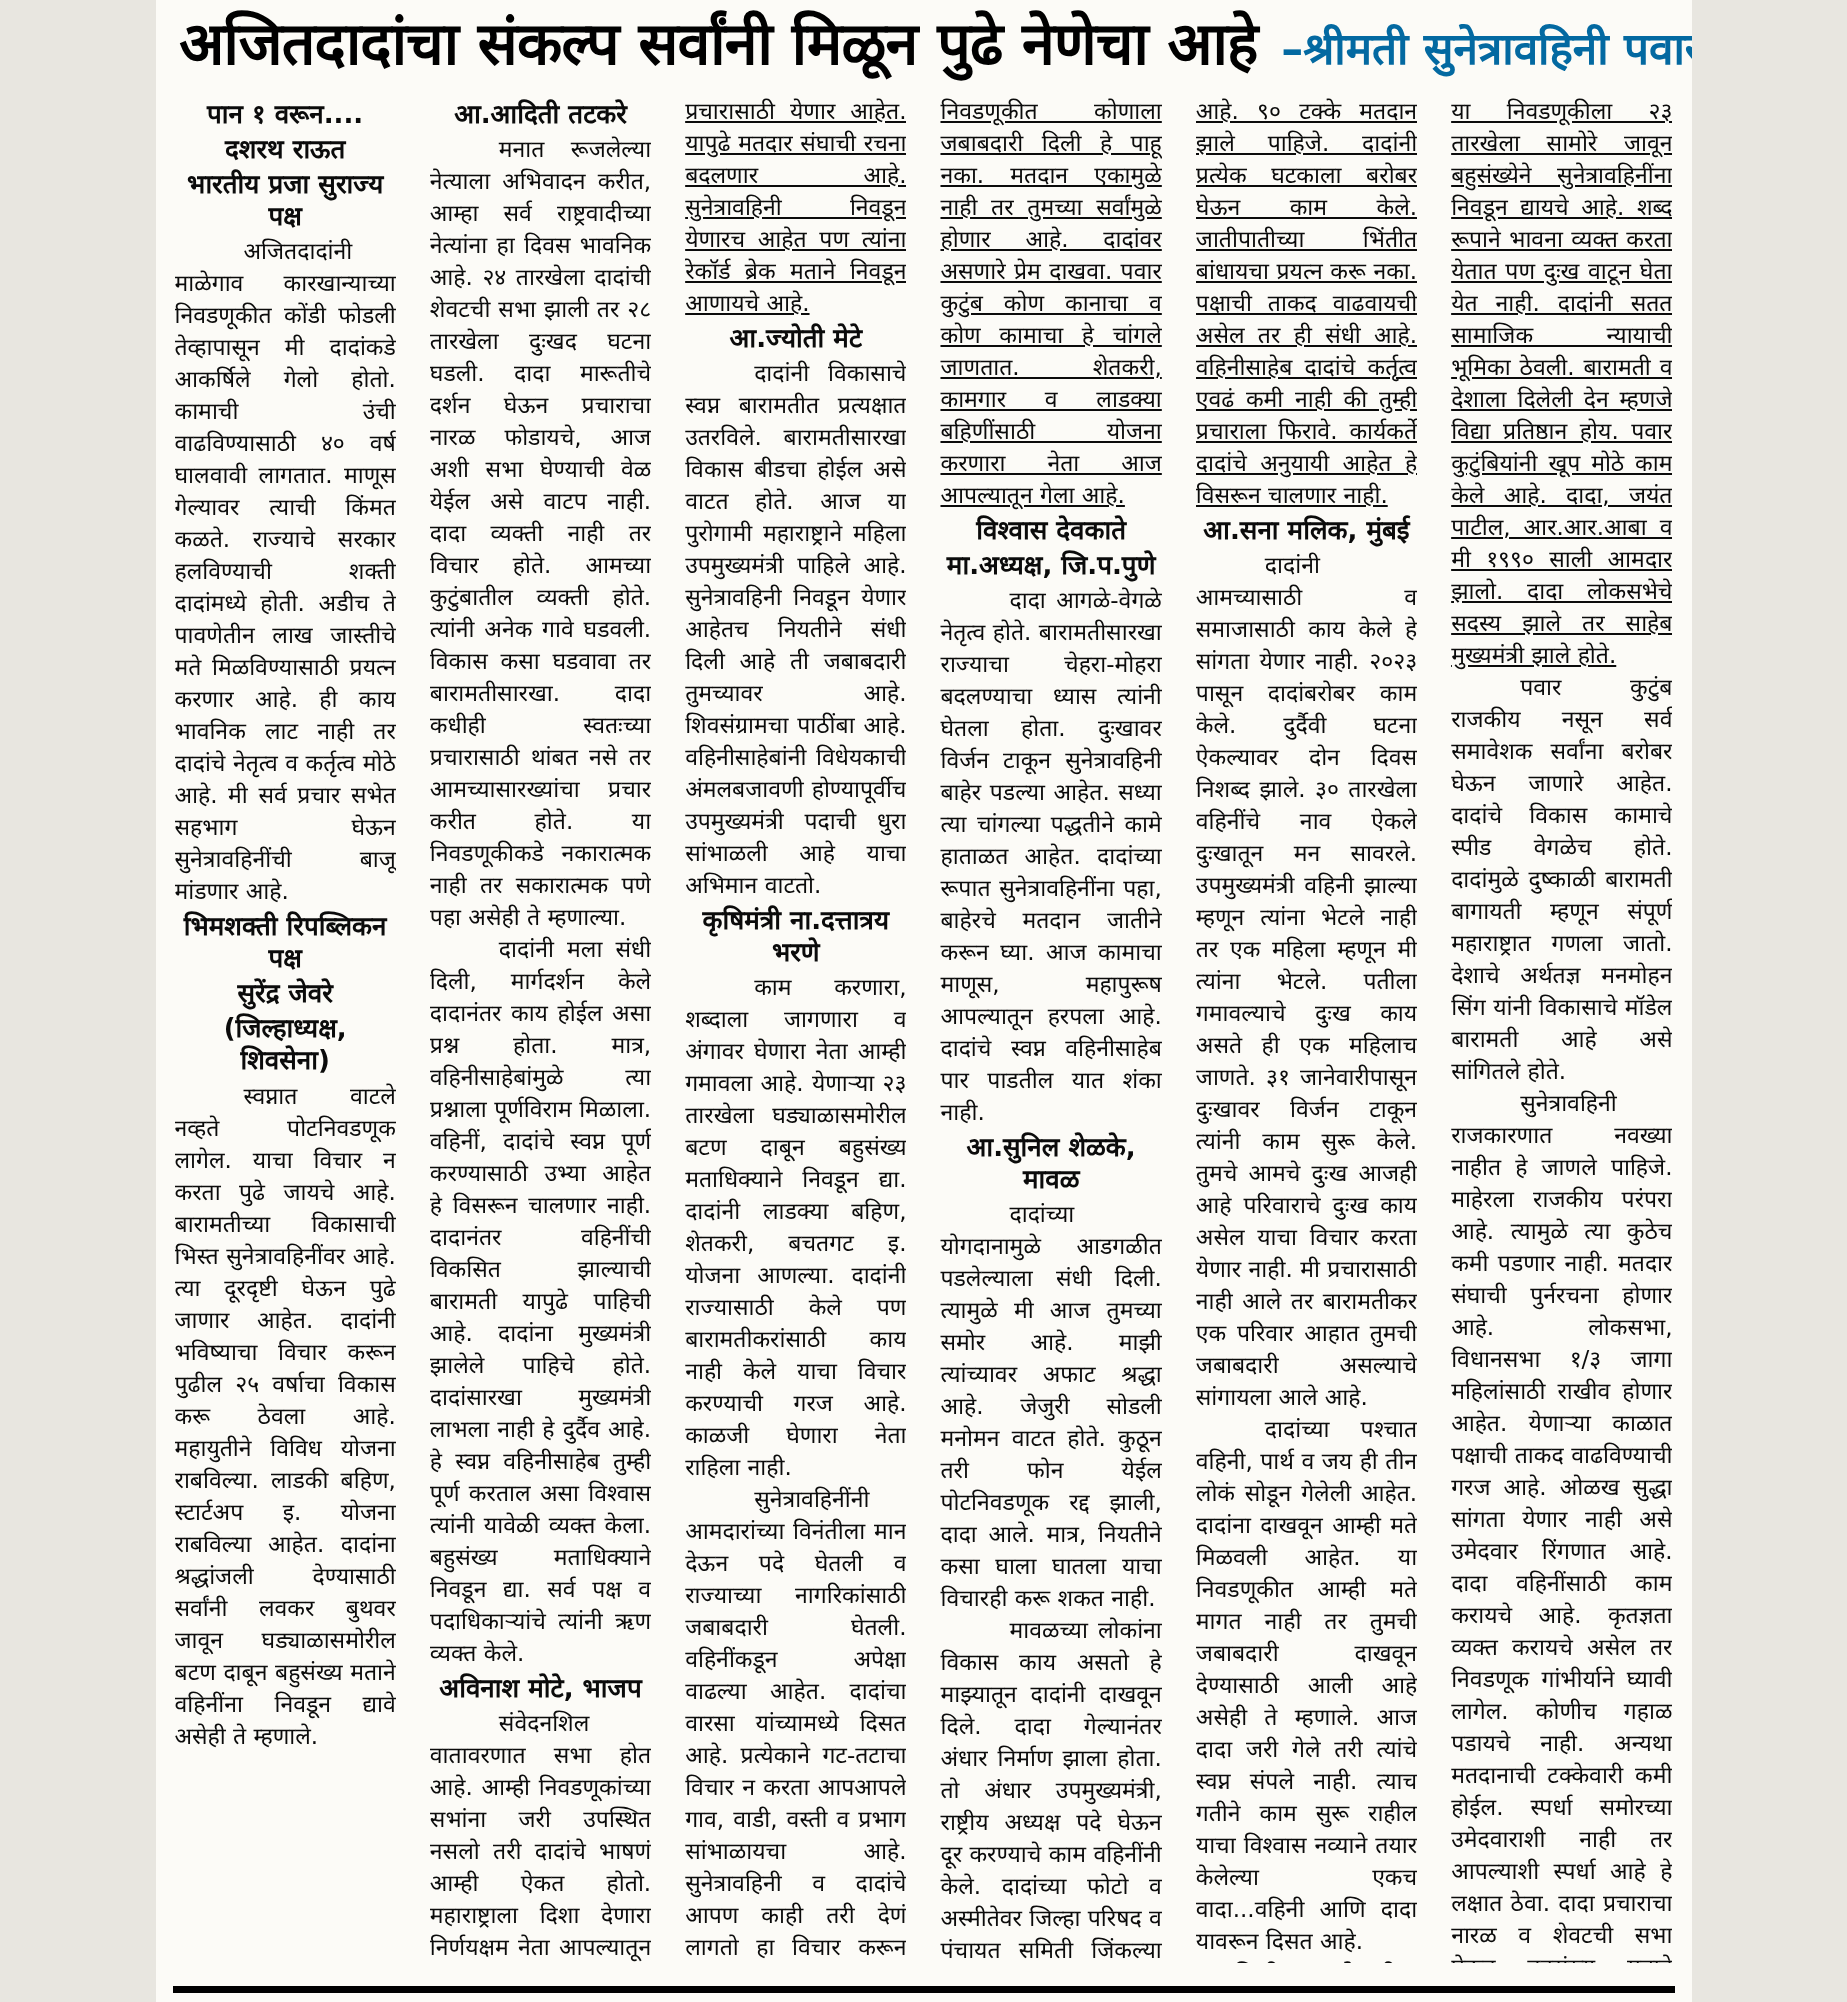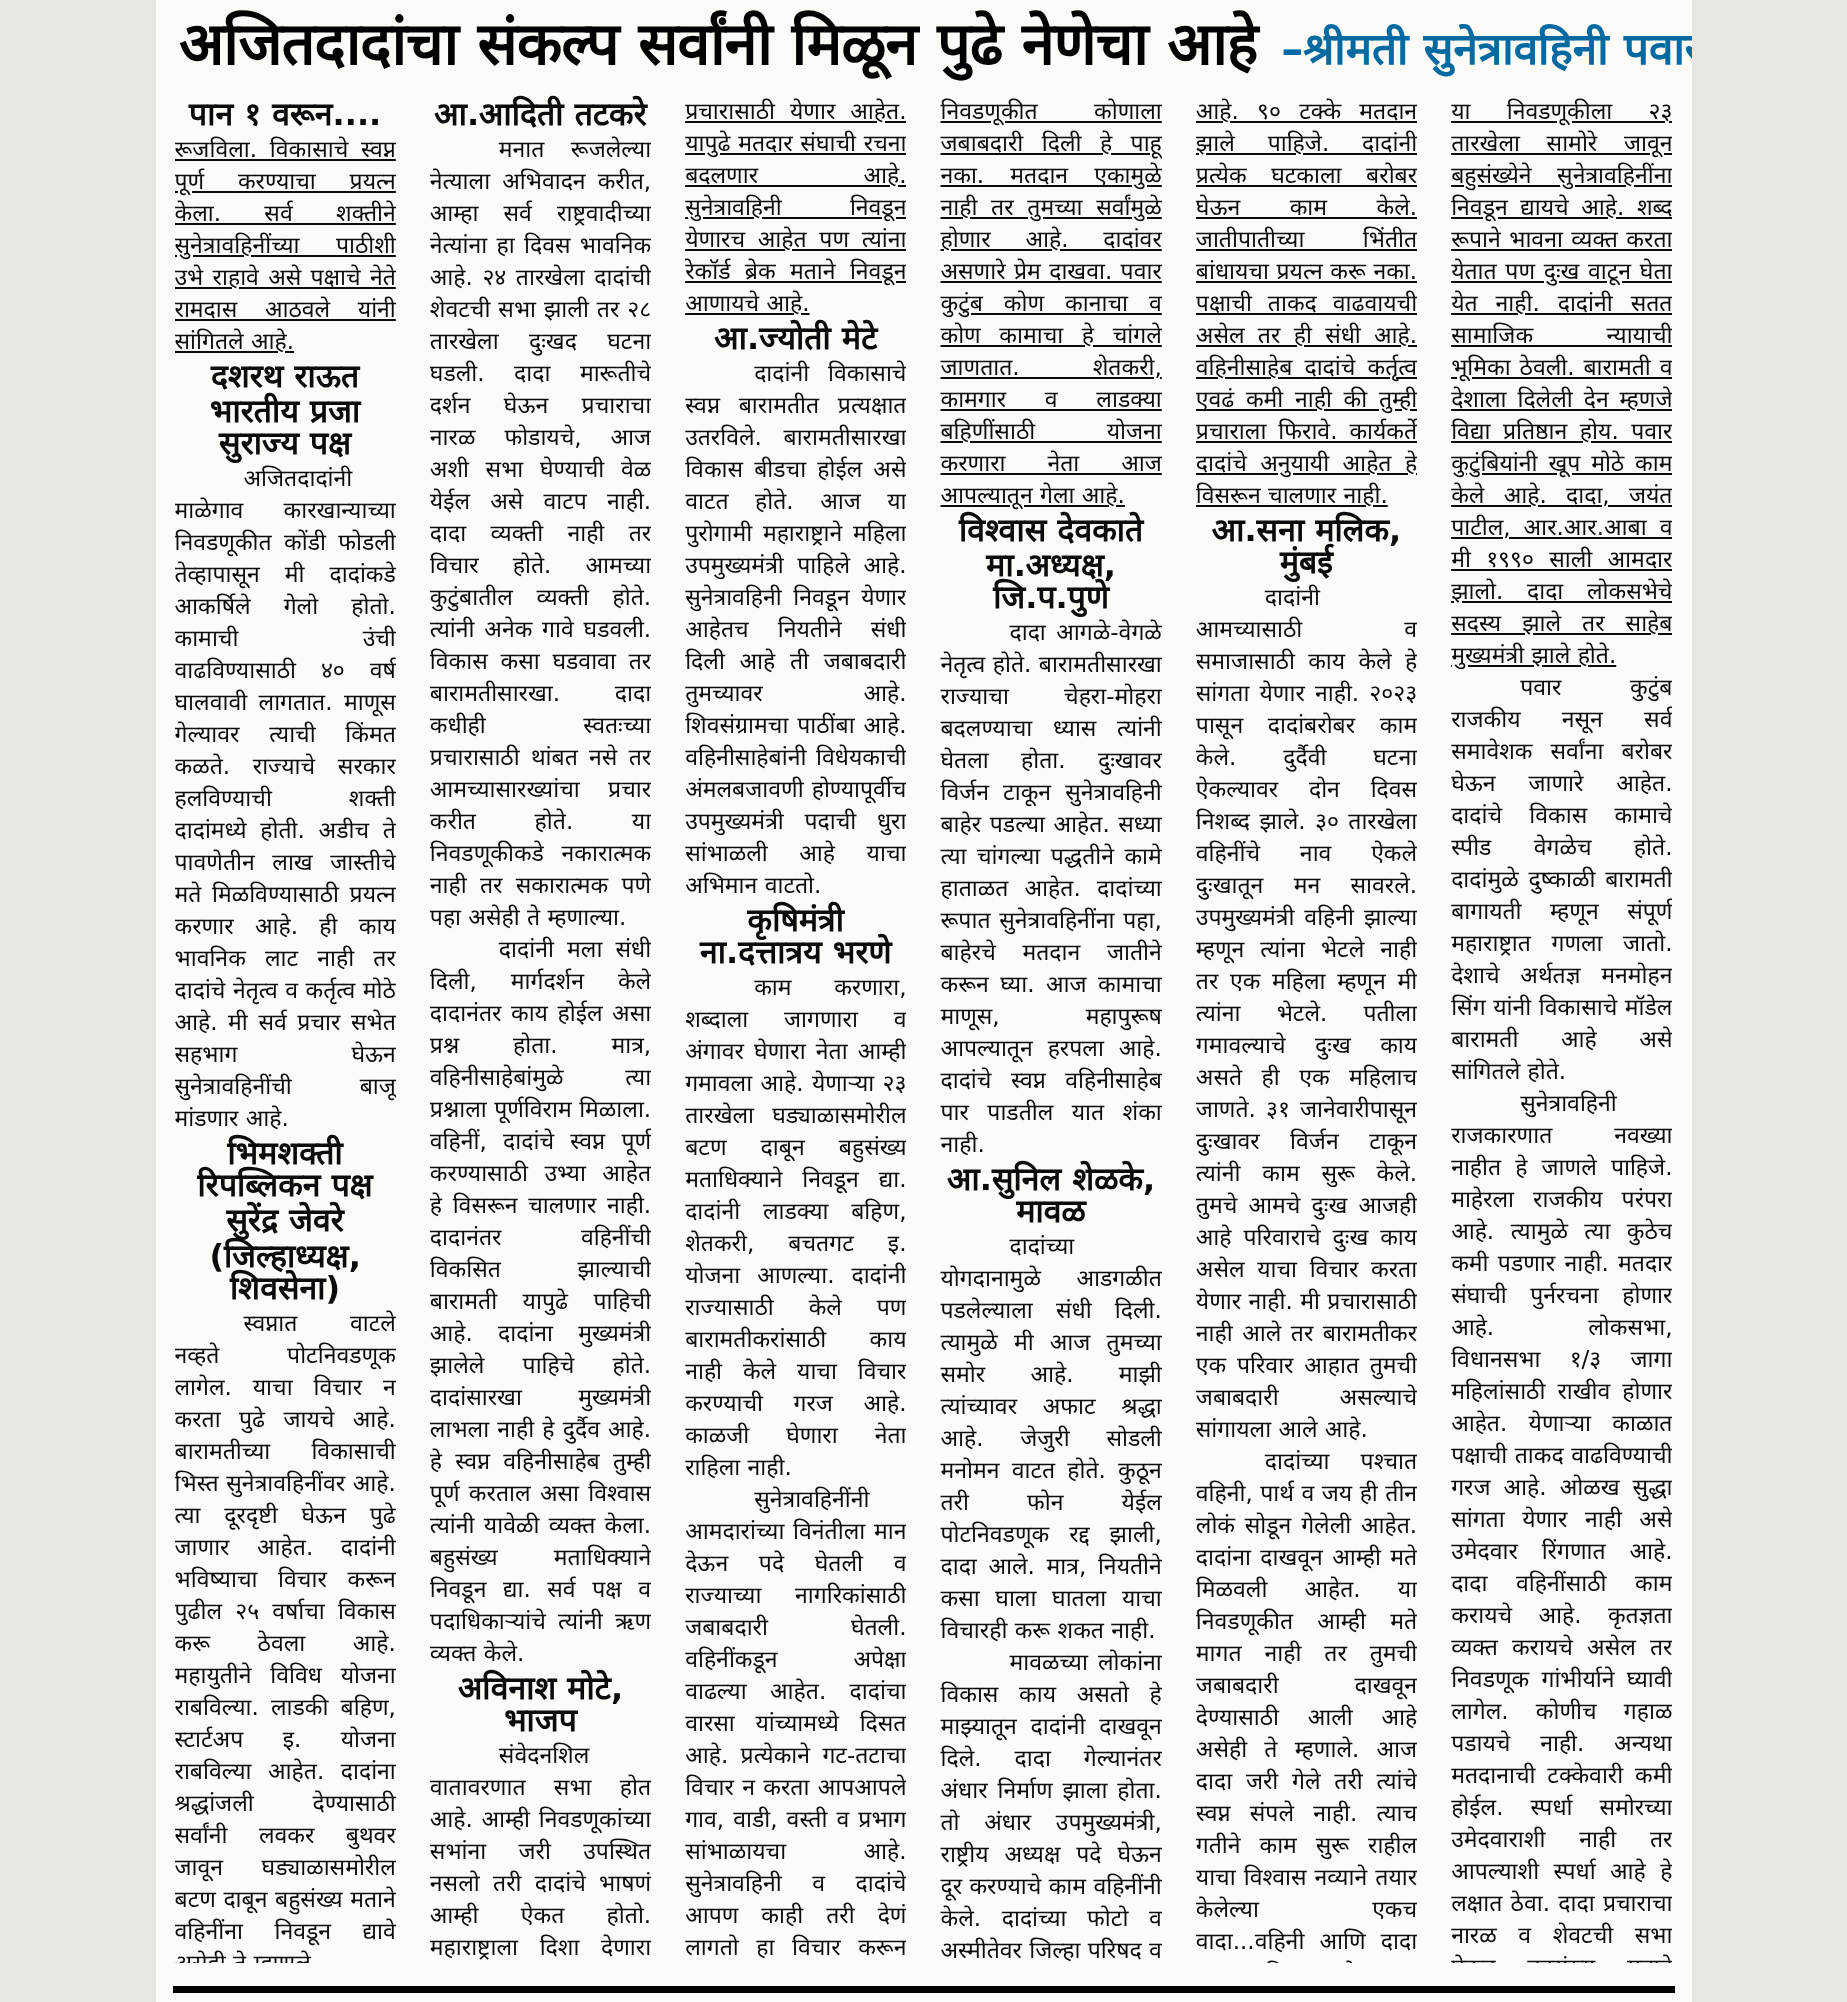--- a/index.html
+++ b/index.html
@@ -53,21 +53,21 @@
     text-align:justify;
   }
   .col p{
     margin:0;
     text-indent:3em;
     word-break:break-word;
   }
   .col p.cont{ text-indent:0;text-decoration:underline; }
   .col h3{
     margin:3.1px 0 3.1px 0;
-    font-size:32px;
+    font-size:26px;
     line-height:32px;
     text-align:center;
     font-weight:800;
     text-indent:0;
   }
   .bottom-rule{
     position:absolute;
     left:17px;
     right:17px;
     bottom:9.4px;
@@ -79,21 +79,20 @@
 <body>
 
 <div class="page">
   <div class="masthead">
     <div class="headline">अजितदादांचा संकल्प सर्वांनी मिळून पुढे नेणेचा आहे</div>
     <div class="attribution">–श्रीमती सुनेत्रावहिनी पवार</div>
   </div>
   <div class="columns" id="columns">
       <div class="col">
         <h3>पान १ वरून....</h3>
-        <p class="cont">रूजविला. विकासाचे स्वप्न पूर्ण करण्याचा प्रयत्न केला. सर्व शक्तीने सुनेत्रावहिनींच्या पाठीशी उभे राहावे असे पक्षाचे नेते रामदास आठवले यांनी सांगितले आहे.</p>
         <h3>दशरथ राऊत</h3>
         <h3>भारतीय प्रजा सुराज्य पक्ष</h3>
         <p>अजितदादांनी माळेगाव कारखान्याच्या निवडणूकीत कोंडी फोडली तेव्हापासून मी दादांकडे आकर्षिले गेलो होतो. कामाची उंची वाढविण्यासाठी ४० वर्ष घालवावी लागतात. माणूस गेल्यावर त्याची किंमत कळते. राज्याचे सरकार हलविण्याची शक्ती दादांमध्ये होती. अडीच ते पावणेतीन लाख जास्तीचे मते मिळविण्यासाठी प्रयत्न करणार आहे. ही काय भावनिक लाट नाही तर दादांचे नेतृत्व व कर्तृत्व मोठे आहे. मी सर्व प्रचार सभेत सहभाग घेऊन सुनेत्रावहिनींची बाजू मांडणार आहे.</p>
         <h3>भिमशक्ती रिपब्लिकन पक्ष</h3>
         <h3>सुरेंद्र जेवरे</h3>
         <h3>(जिल्हाध्यक्ष, शिवसेना)</h3>
         <p>स्वप्नात वाटले नव्हते पोटनिवडणूक लागेल. याचा विचार न करता पुढे जायचे आहे. बारामतीच्या विकासाची भिस्त सुनेत्रावहिनींवर आहे. त्या दूरदृष्टी घेऊन पुढे जाणार आहेत. दादांनी भविष्याचा विचार करून पुढील २५ वर्षाचा विकास करू ठेवला आहे. महायुतीने विविध योजना राबविल्या. लाडकी बहिण, स्टार्टअप इ. योजना राबविल्या आहेत. दादांना श्रद्धांजली देण्यासाठी सर्वांनी लवकर बुथवर जावून घड्याळासमोरील बटण दाबून बहुसंख्य मताने वहिनींना निवडून द्यावे असेही ते म्हणाले.</p>
       </div>
       <div class="col">
         <h3>आ.आदिती तटकरे</h3>

